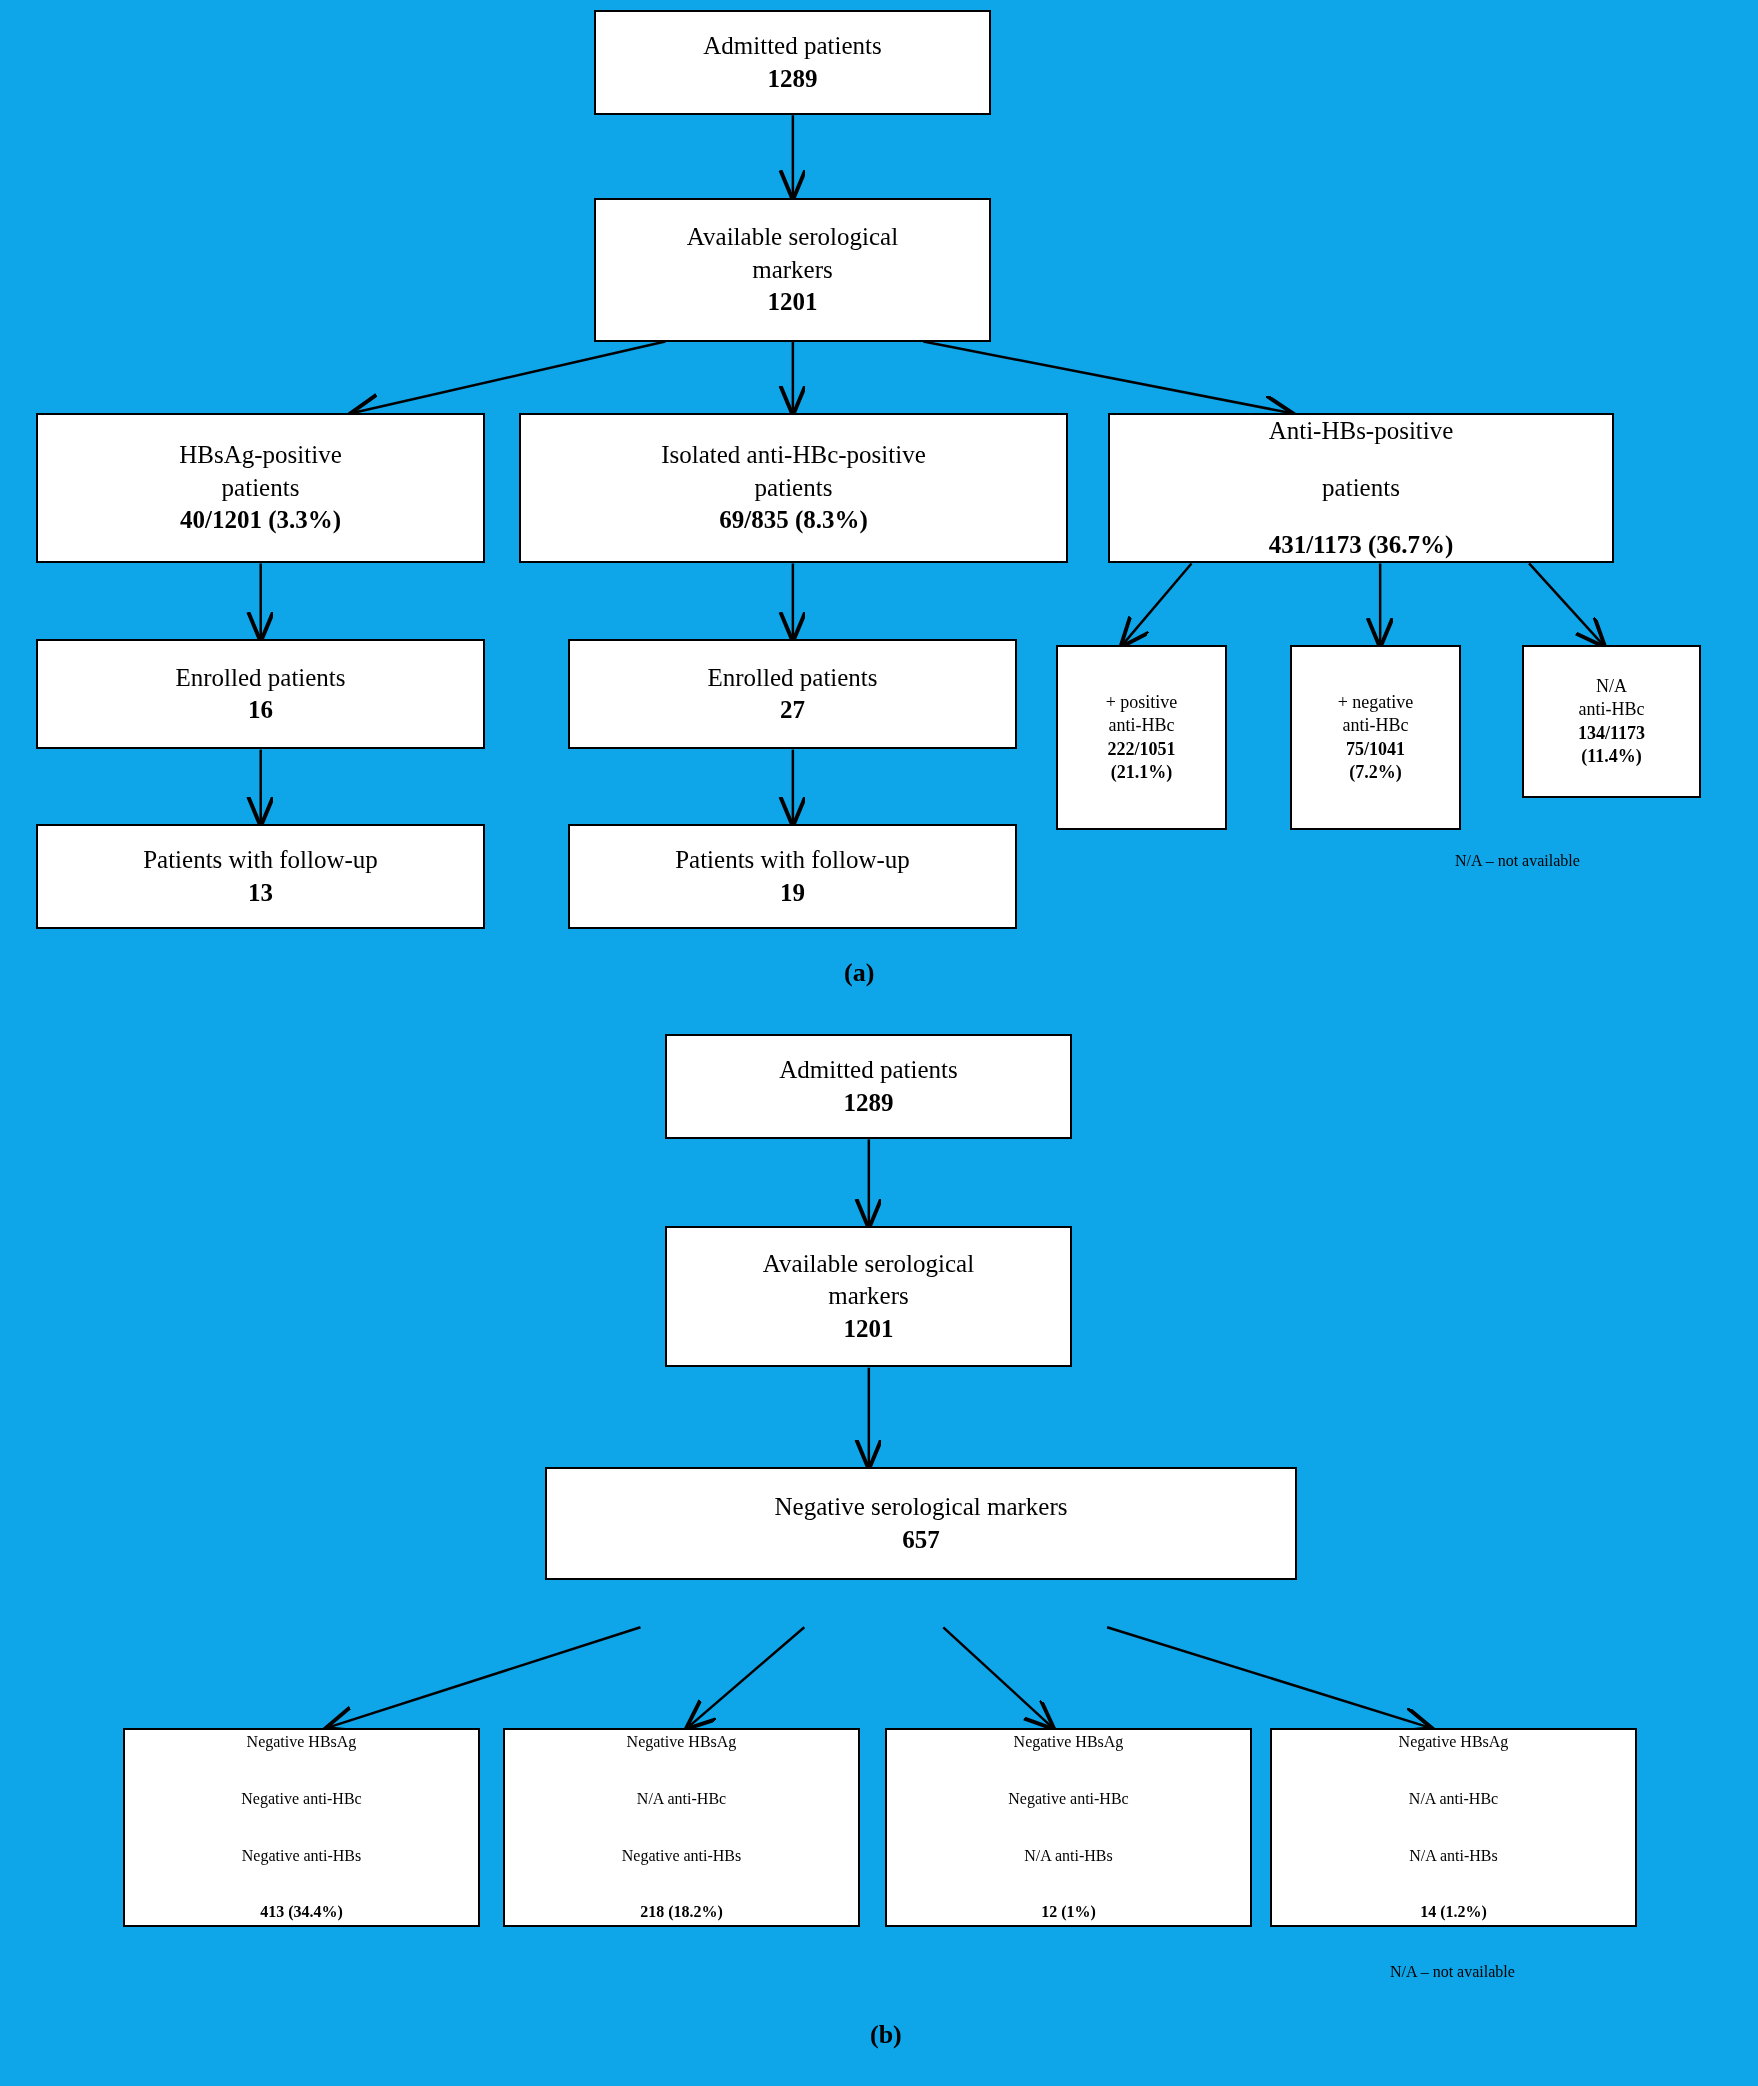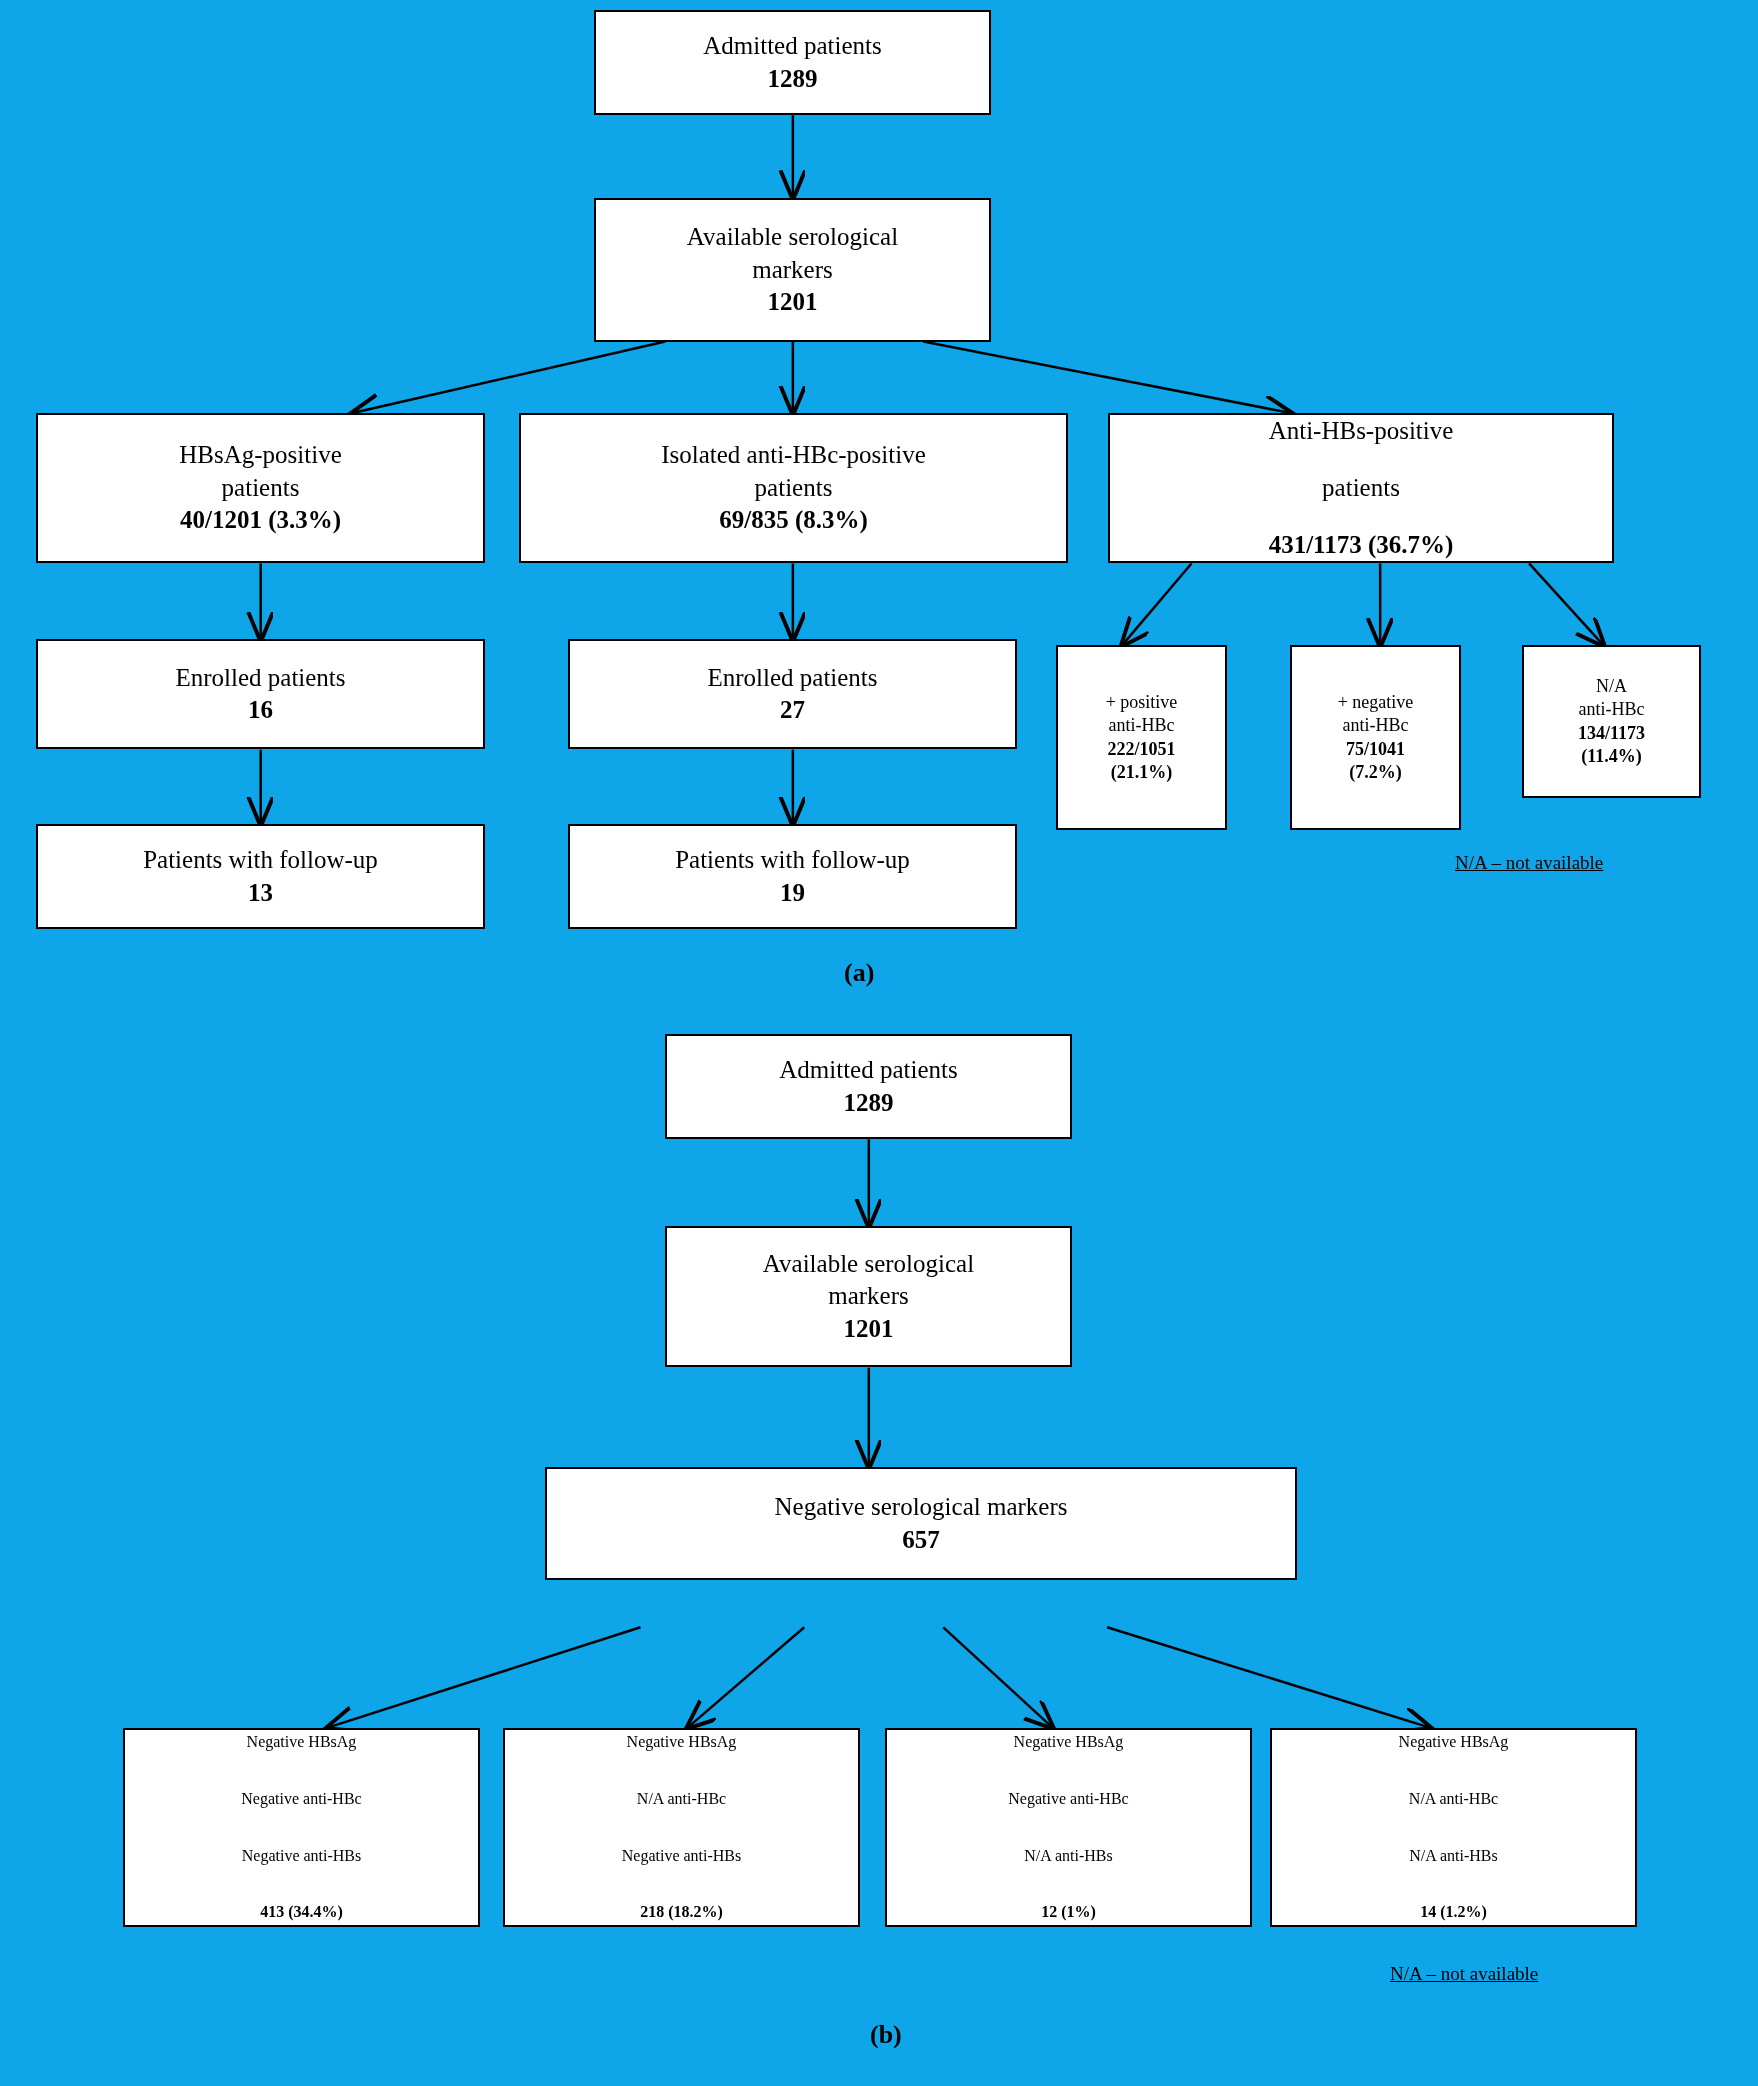--- a/index.html
+++ b/index.html
@@ -7,21 +7,21 @@
   #stage{position:relative;width:1759px;height:2087px;background:#0ea5e9;overflow:hidden;}
   svg.links{position:absolute;left:0;top:0;width:1759px;height:2087px;pointer-events:none;}
   .box{position:absolute;box-sizing:border-box;border:2px solid #000;background:#fff;
        display:flex;flex-direction:column;align-items:center;justify-content:center;
        text-align:center;line-height:1.30;}
   .box .ln{display:block;white-space:nowrap;}
   .box .b{font-weight:bold;}
   .f48{font-size:25px;}
   .f44{font-size:18px;}
   .f42{font-size:16px;gap:36px;}
-  .note{position:absolute;font-size:19px;white-space:nowrap;text-decoration:underline;}
+  .note{position:absolute;font-size:16px;white-space:nowrap;}
   .panel-label{position:absolute;font-size:26px;white-space:nowrap;}
   .panel-label b{font-weight:bold;}
 </style>
 </head>
 <body>
 
 <div id="stage">
 
   <svg class="links" viewBox="0 0 3543 4204">
     <defs>

